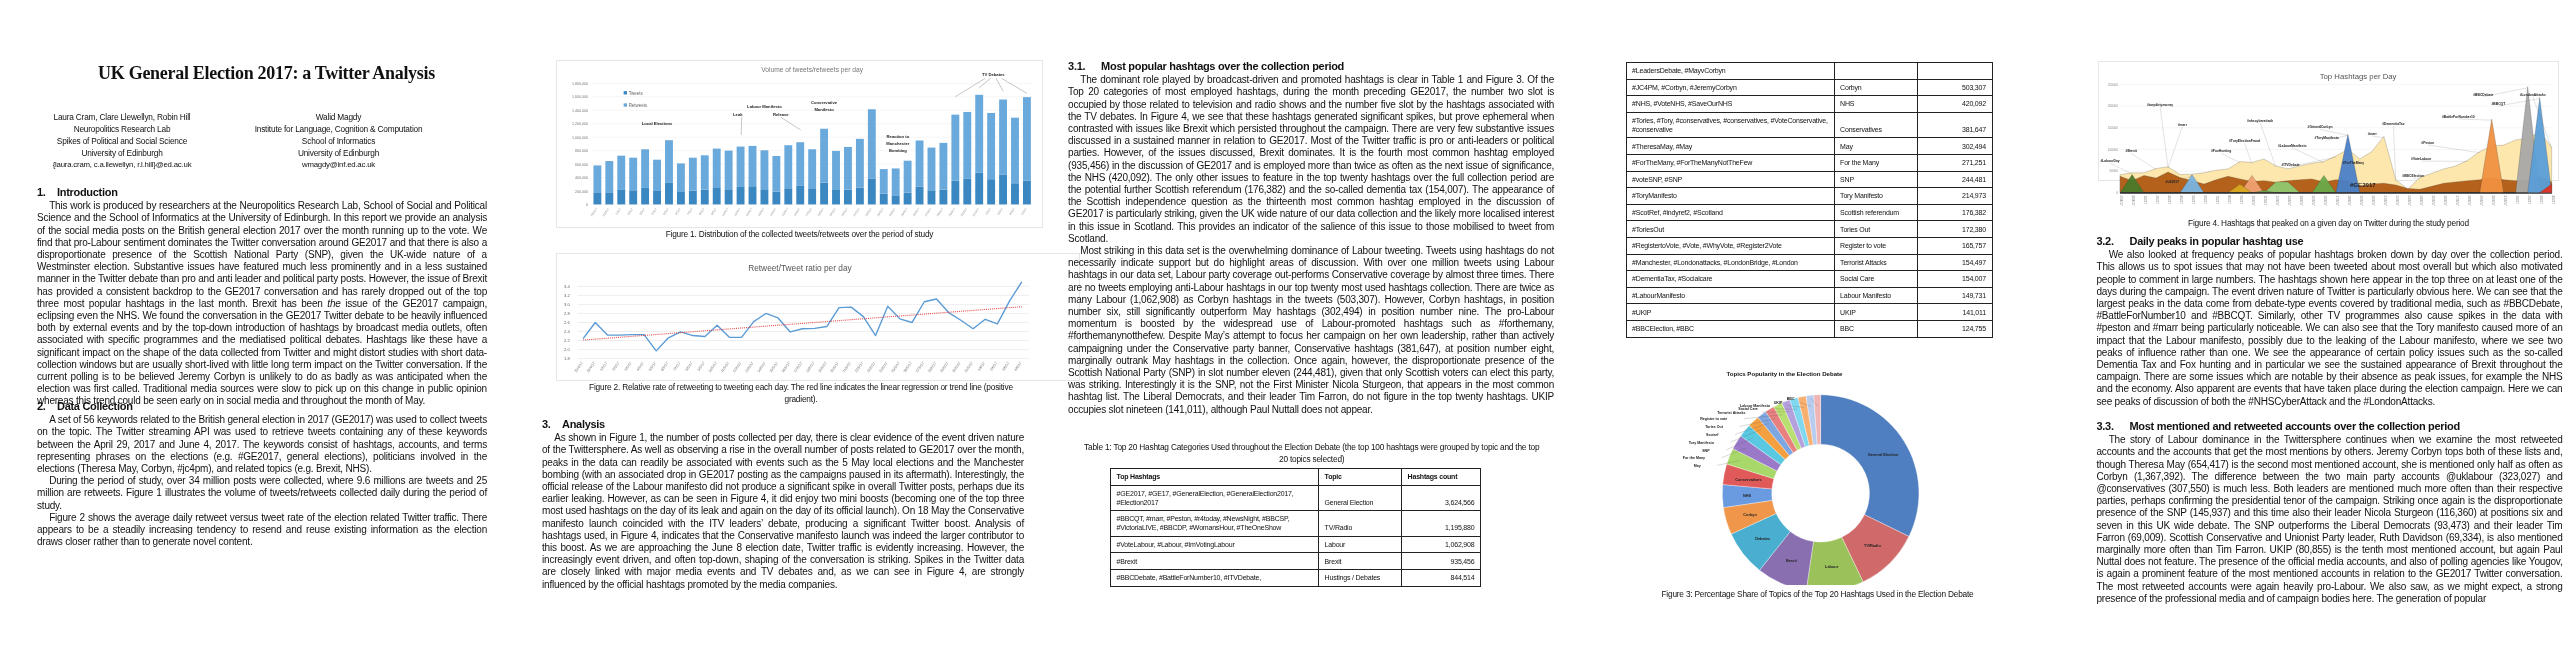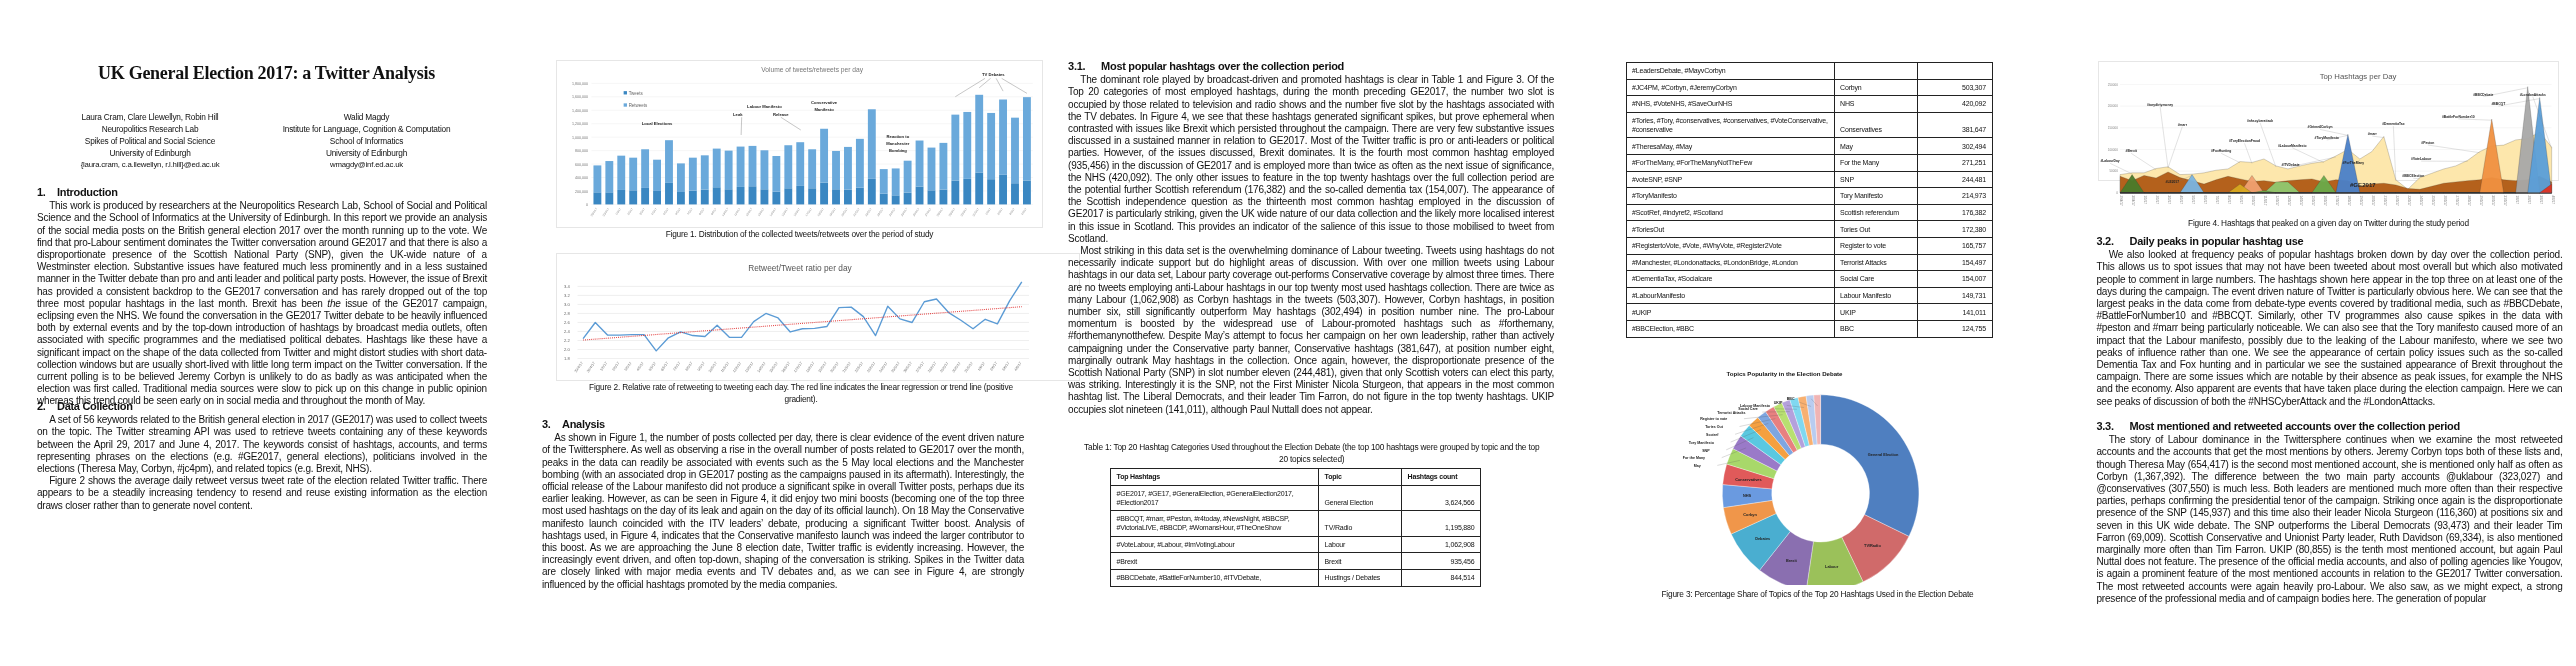--- a/index.html
+++ b/index.html
@@ -4,21 +4,21 @@
 <style>
   * { box-sizing: border-box; margin: 0; padding: 0; }
   html, body { width: 2576px; height: 667px; background: #ffffff; overflow: hidden; }
   body { position: relative; font-family: "Liberation Sans", sans-serif; color: #111; }
   .page { position: absolute; top: 0; height: 667px; }
   p.body { font-size: 10px; line-height: 12.2px; text-align: justify; text-indent: 12.2px; font-stretch: condensed; letter-spacing: -0.2px; }
   h1.title { font-family: Liberation Serif, serif; font-size: 18px; font-weight: bold; text-align: center; letter-spacing: -0.3px; }
   h2.sec { font-size: 11px; font-weight: bold; letter-spacing: -0.3px; margin-top: 10px; margin-bottom: 2.2px; }
   h2.sec .num { display: inline-block; width: 20px; }
   h2.sub .num { display: inline-block; width: 33px; }
-  .authors { display: flex; justify-content: flex-end; font-size: 8.3px; line-height: 12px; text-align: center; letter-spacing: -0.2px; }
+  .authors { display: flex; justify-content: flex-start; font-size: 8.3px; line-height: 12px; text-align: center; letter-spacing: -0.2px; }
   .authors .email { font-size: 7.8px; }
   .caption { font-size: 8.3px; text-align: center; letter-spacing: -0.2px; line-height: 11.7px; }
   .chart-box { position: absolute; border: 0.6px solid #e6e6e6; background: #fff; }
   .chart-box svg { display: block; }
   table.ht { border-collapse: collapse; font-size: 7px; letter-spacing: -0.2px; }
   table.ht td, table.ht th { border: 0.8px solid #222; padding: 3.3px 5.6px; vertical-align: bottom; text-align: left; line-height: 9px; }
   table.ht th { font-weight: bold; vertical-align: middle; }
   table.ht td.num { text-align: right; }
   em { font-style: italic; }
 </style>
@@ -46,20 +46,21 @@
   </div>
 
   <div style="position:absolute;left:37px;top:186px;width:450px;">
     <h2 class="sec" style="margin-top:0;"><span class="num">1.</span><span>Introduction</span></h2>
     <p class="body"><span>This work is produced by researchers at the Neuropolitics Research Lab, School of Social and Political Science and the School of Informatics at the University of Edinburgh. In this report we provide an analysis of the social media posts on the British general election 2017 over the month running up to the vote. We find that pro-Labour sentiment dominates the Twitter conversation around GE2017 and that there is also a disproportionate presence of the Scottish National Party (SNP), given the UK-wide nature of a Westminster election. Substantive issues have featured much less prominently and in a less sustained manner in the Twitter debate than pro and anti leader and political party posts. However, the issue of Brexit has provided a consistent backdrop to the GE2017 conversation and has rarely dropped out of the top three most popular hashtags in the last month. Brexit has been </span><em>the</em><span> issue of the GE2017 campaign, eclipsing even the NHS. We found the conversation in the GE2017 Twitter debate to be heavily influenced both by external events and by the top-down introduction of hashtags by broadcast media outlets, often associated with specific programmes and the mediatised political debates. Hashtags like these have a significant impact on the shape of the data collected from Twitter and might distort studies with short data-collection windows but are usually short-lived with little long term impact on the Twitter conversation.  If the current polling is to be believed Jeremy Corbyn is unlikely to do as badly as was anticipated when the election was first called. Traditional media sources were slow to pick up on this change in public opinion whereas this trend could be seen early on in social media and throughout the month of May.</span></p>
   </div>
 
   <div style="position:absolute;left:37px;top:400px;width:450px;">
     <h2 class="sec" style="margin-top:0;"><span class="num">2.</span><span>Data Collection</span></h2>
     <p class="body">A set of 56 keywords related to the British general election in 2017 (GE2017) was used to collect tweets on the topic. The Twitter streaming API was used to retrieve tweets containing any of these keywords between the April 29, 2017 and June 4, 2017. The keywords consist of hashtags, accounts, and terms representing phrases on the elections (e.g. #GE2017, general elections), politicians involved in the elections (Theresa May, Corbyn, #jc4pm), and related topics (e.g. Brexit, NHS).</p>
+    <p class="body">During the period of study, over 34 million posts were collected, where 9.6 millions are tweets and 25 million are retweets. Figure 1 illustrates the volume of tweets/retweets collected daily during the period of study.</p>
     <p class="body">Figure 2 shows the average daily retweet versus tweet rate of the election related Twitter traffic.  There appears to be a steadily increasing tendency to resend and reuse existing information as the election draws closer rather than to generate novel content.</p>
   </div>
 </div>
 
 <div class="page" style="left:534px;width:534px;">
   <div class="chart-box" style="left:22px;top:60px;width:487px;height:168px;">
     <svg id="fig1" width="487" height="168" viewBox="0 0 877 302">
         <text x="459.5" y="20" text-anchor="middle" font-size="12" fill="#777" font-family="Liberation Sans, sans-serif">Volume of tweets/retweets per day</text>
         <line x1="62" x2="857" y1="258" y2="258" stroke="#eeeeee" stroke-width="1"></line>
         <text x="56" y="261" text-anchor="end" font-size="6.5" fill="#777" font-family="Liberation Sans, sans-serif">0</text>

